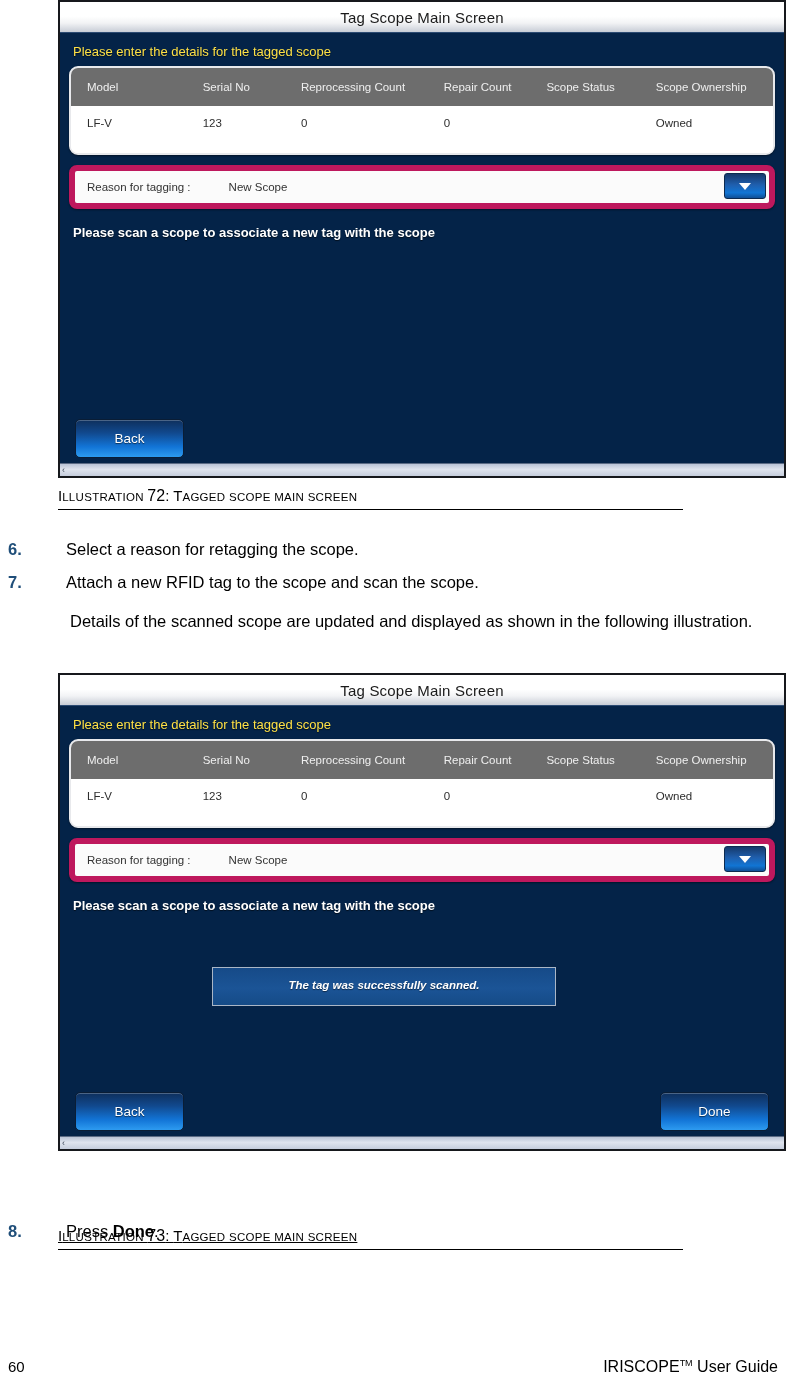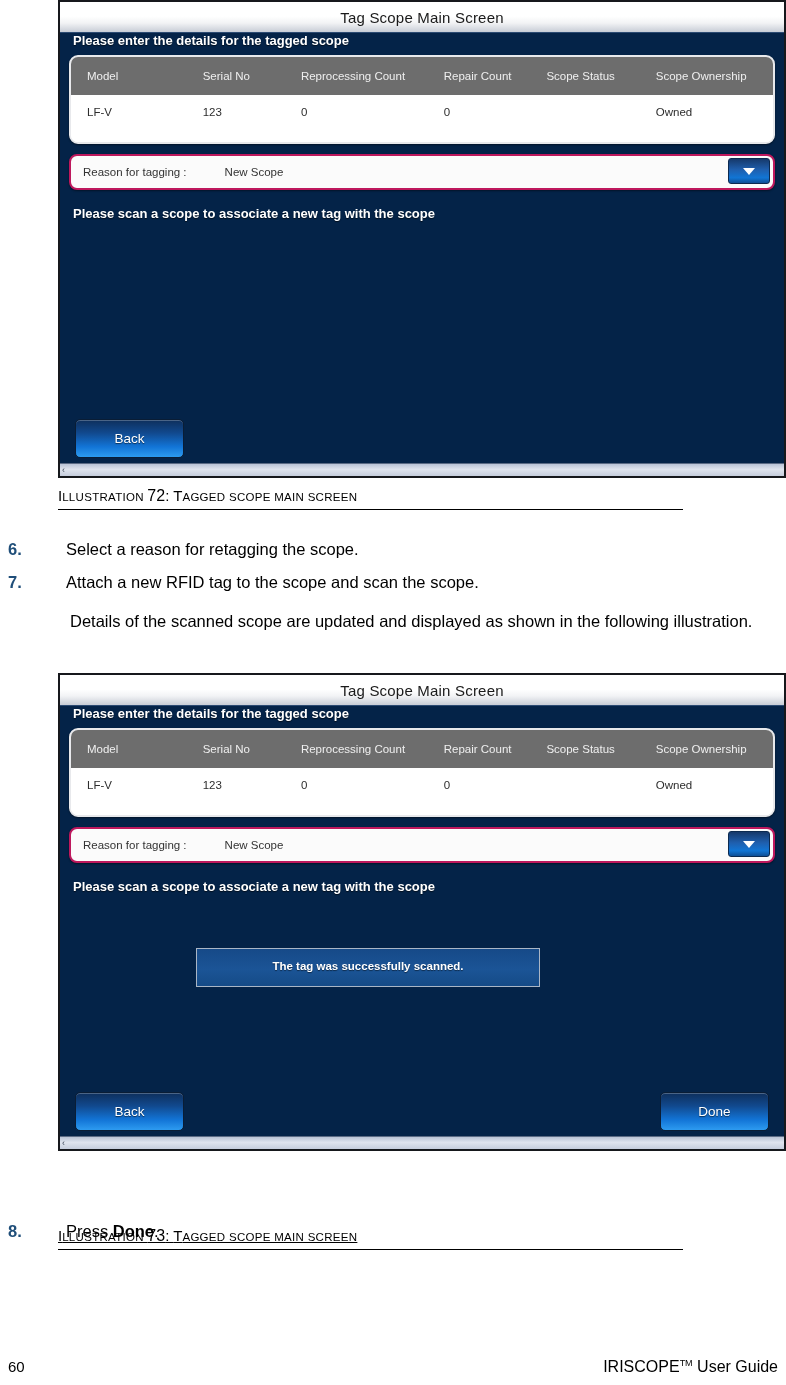--- a/index.html
+++ b/index.html
@@ -55,24 +55,24 @@
   
   .screen-body {
     position: relative;
     flex: 1 1 auto;
     padding: 0 9px;
     display: flex;
     flex-direction: column;
   }
 
   .section-heading {
-    color: #ffffff;
+    color: #fde047;
     font-size: 13px;
-    font-weight: bold;
-    margin: 0 0 7px 4px;
+    font-weight: normal;
+    margin: 11px 0 7px 4px;
     text-shadow: 0 1px 1px rgba(0,0,0,0.6);
   }
 
   
   .table-panel {
     background: #ffffff;
     border: 2px solid #e8e9ec;
     border-radius: 9px;
     overflow: hidden;
     box-shadow: 0 1px 2px rgba(0,0,0,0.45);
@@ -105,21 +105,21 @@
   .c-repair     { width: 92px; }
   .c-status     { width: 98px; }
   .c-owner      { width: 105px; }
 
   
   .dropdown {
     position: relative;
     margin-top: 10px;
     height: 32px;
     background: #fbfbfb;
-    border: 2px solid #be185d;
+    border: 6px solid #be185d;
     border-radius: 8px;
     display: flex;
     align-items: center;
     box-shadow: 0 1px 2px rgba(0,0,0,0.45);
   }
   .dd-label {
     font-size: 11.5px;
     color: #333333;
     margin-left: 12px;
   }
@@ -156,27 +156,28 @@
     text-shadow: 0 1px 1px rgba(0,0,0,0.6);
   }
 
   
   .msgbox-wrap {
     flex: 1 1 auto;
     position: relative;
   }
   .msgbox {
     position: absolute;
-    left: 127px;
+    left: 143px;
     top: 54px;
     width: 342px;
     padding: 9px 0 11px 0;
     background: linear-gradient(to bottom, #164a88 0%, #1b5496 55%, #154b87 100%);
     border: 1px solid #aab6c6;
     text-align: center;
+    font-style: italic;
   }
   .msgbox-line {
     color: #ffffff;
     font-size: 11.5px;
     font-weight: bold;
     line-height: 17px;
     text-shadow: 0 1px 1px rgba(0,0,0,0.5);
   }
 
   

